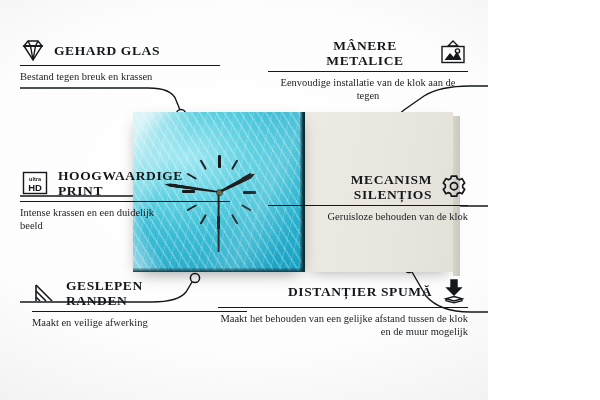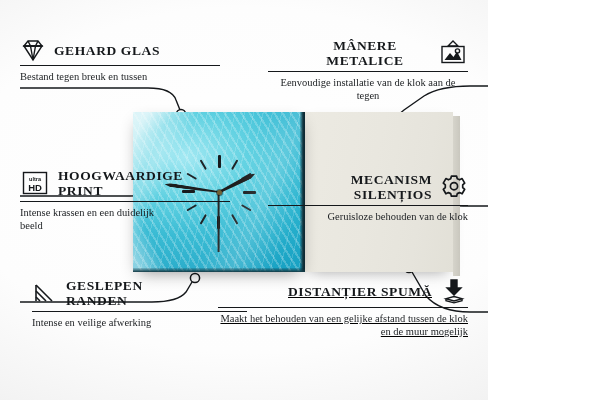--- a/index.html
+++ b/index.html
@@ -176,21 +176,21 @@
         <svg width="26" height="24" viewBox="0 0 26 24" fill="none" stroke="#15181b" stroke-width="1.4">
           <path d="M4 8 L13 22 L22 8 Z"></path>
             <path d="M4 8 L8 3 H18 L22 8 Z"></path>
           <path d="M8 3 L10.5 8 L13 22 L15.5 8 L18 3"></path>
             <path d="M4 8 H22"></path>
         </svg>
       </span>
       <span class="c-title" style="max-width:120px">GEHARD GLAS</span>
     </div>
     <div class="rule"></div>
-    <div class="c-desc" style="max-width:150px">Bestand tegen breuk en tussen</div>
+    <div class="c-desc" style="max-width:150px">Bestand tegen breuk en krassen</div>
   </div>
 
   <div class="callout left" style="left:20px;top:168px;width:210px;">
     <div class="c-head">
       <span class="ico">
         <svg width="30" height="26" viewBox="0 0 30 26">
           <rect x="3.5" y="2.5" width="23" height="21" fill="none" stroke="#15181b" stroke-width="1.4"></rect>
           <text x="15" y="11" font-family="Liberation Sans, sans-serif" font-size="5.5" font-weight="700" fill="#15181b" text-anchor="middle">ultra</text>
           <text x="15" y="21" font-family="Liberation Sans, sans-serif" font-size="9.5" font-weight="700" fill="#15181b" text-anchor="middle">HD</text>
         </svg>
@@ -207,21 +207,21 @@
         <svg width="26" height="24" viewBox="0 0 26 24" stroke="#15181b" stroke-width="1.6" fill="none">
           <path d="M4 4 L20 20"></path>
             <path d="M4 10 L14 20"></path>
             <path d="M4 16 L8 20"></path>
             <path d="M4 4 L4 20"></path>
         </svg>
       </span>
       <span class="c-title" style="max-width:120px">GESLEPEN RANDEN</span>
     </div>
     <div class="rule"></div>
-    <div class="c-desc" style="max-width:180px">Intense en veilige afwerking</div>
+    <div class="c-desc" style="max-width:180px">Maakt en veilige afwerking</div>
   </div>
 
   <div class="callout right" style="right:20px;top:38px;width:200px;text-align:center;">
     <div class="c-head">
       <span class="c-title" style="max-width:130px">MÂNERE METALICE</span>
       <span class="ico">
         <svg width="30" height="26" viewBox="0 0 30 26" fill="none" stroke="#15181b" stroke-width="1.4">
           <path d="M15 1 L10 6 H20 Z"></path>
           <rect x="4" y="6.5" width="22" height="16"></rect>
           <path d="M6.5 20 L12 13 L15.5 17 L19 11.5 L23.5 20 Z" fill="#15181b" stroke="none"></path>
@@ -240,21 +240,21 @@
         <svg width="28" height="26" viewBox="0 0 28 26" fill="none" stroke="#15181b" stroke-width="1.7" stroke-linejoin="round">
           <path d="M11.4 2.2h5.2l.7 2.6 2.3 1 2.5-1.2 2.6 4.5-2 1.8v2.6l2 1.8-2.6 4.5-2.5-1.2-2.3 1-.7 2.6h-5.2l-.7-2.6-2.3-1-2.5 1.2L3.3 15.3l2-1.8v-2.6l-2-1.8 2.6-4.5 2.5 1.2 2.3-1Z"></path>
           <circle cx="14" cy="12.2" r="3.6"></circle>
         </svg>
       </span>
     </div>
     <div class="rule"></div>
     <div class="c-desc">Geruisloze behouden van de klok</div>
   </div>
 
-  <div class="callout right" style="right:20px;top:278px;width:250px;text-decoration:underline;">
+  <div class="callout right" style="right:20px;top:278px;width:250px;">
     <div class="c-head">
       <span class="c-title" style="max-width:150px">DISTANȚIER SPUMĂ</span>
       <span class="ico">
         <svg width="28" height="26" viewBox="0 0 28 26" fill="none" stroke="#15181b" stroke-width="1.4">
           <path d="M11 2 h6 v8 h4 l-7 7 -7 -7 h4 Z" fill="#15181b"></path>
           <path d="M14 18.5 l8 2.2 -8 2.2 -8 -2.2 Z"></path>
           <path d="M6 21 v1.6 l8 2.2 8 -2.2 V21"></path>
         </svg>
       </span>
     </div>

